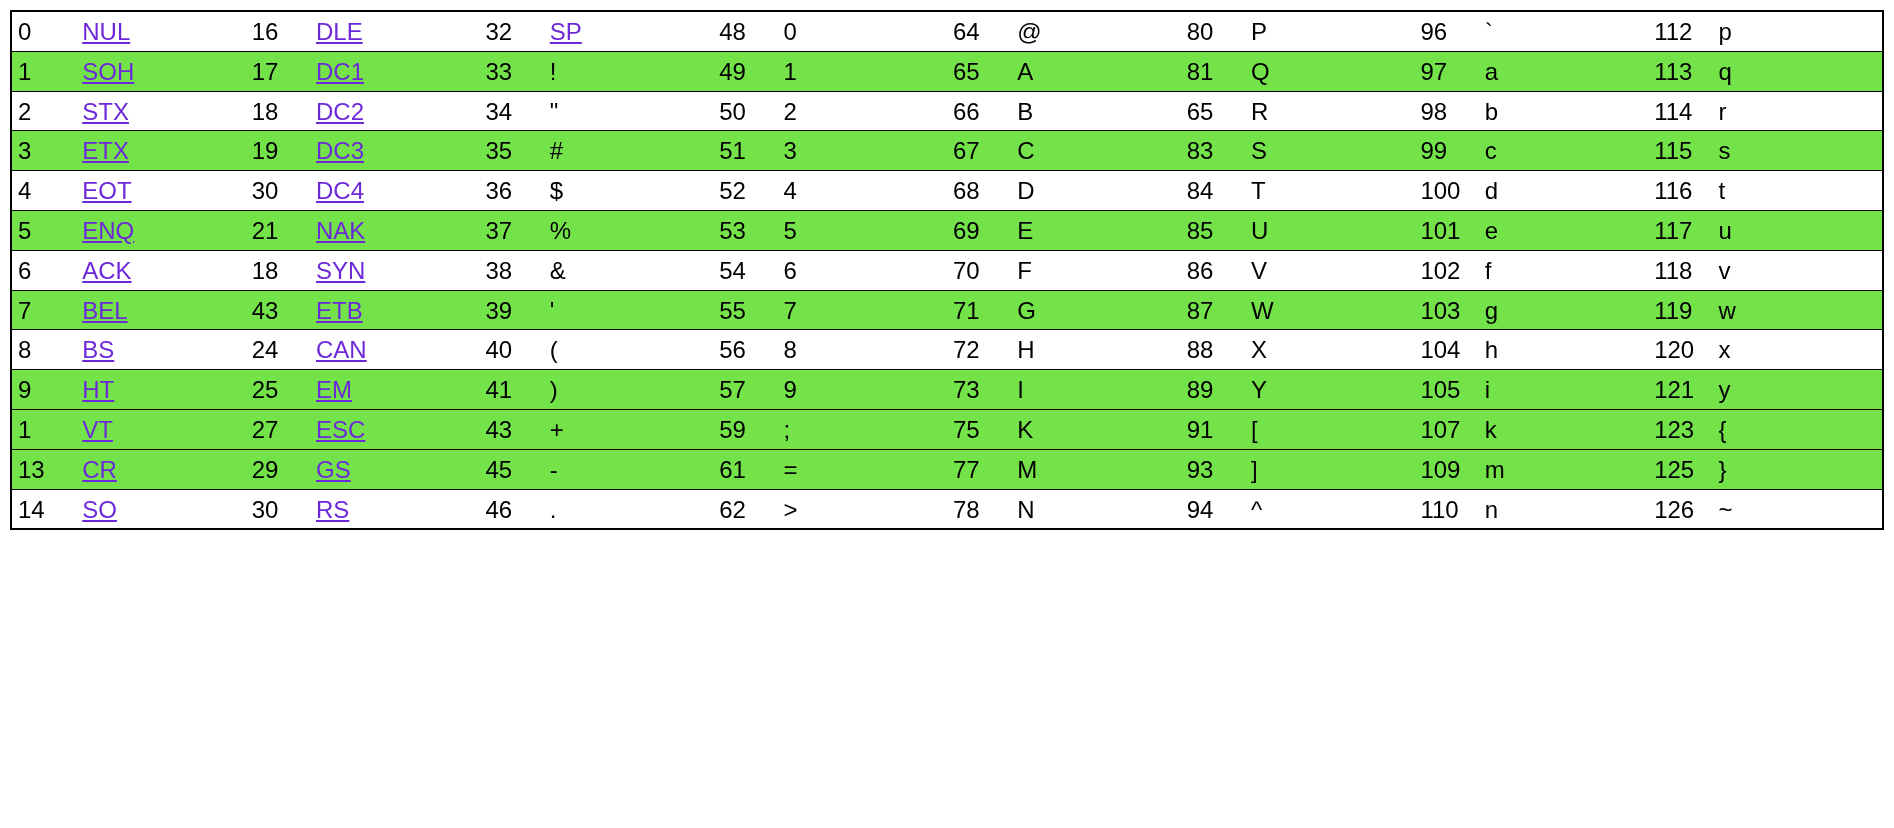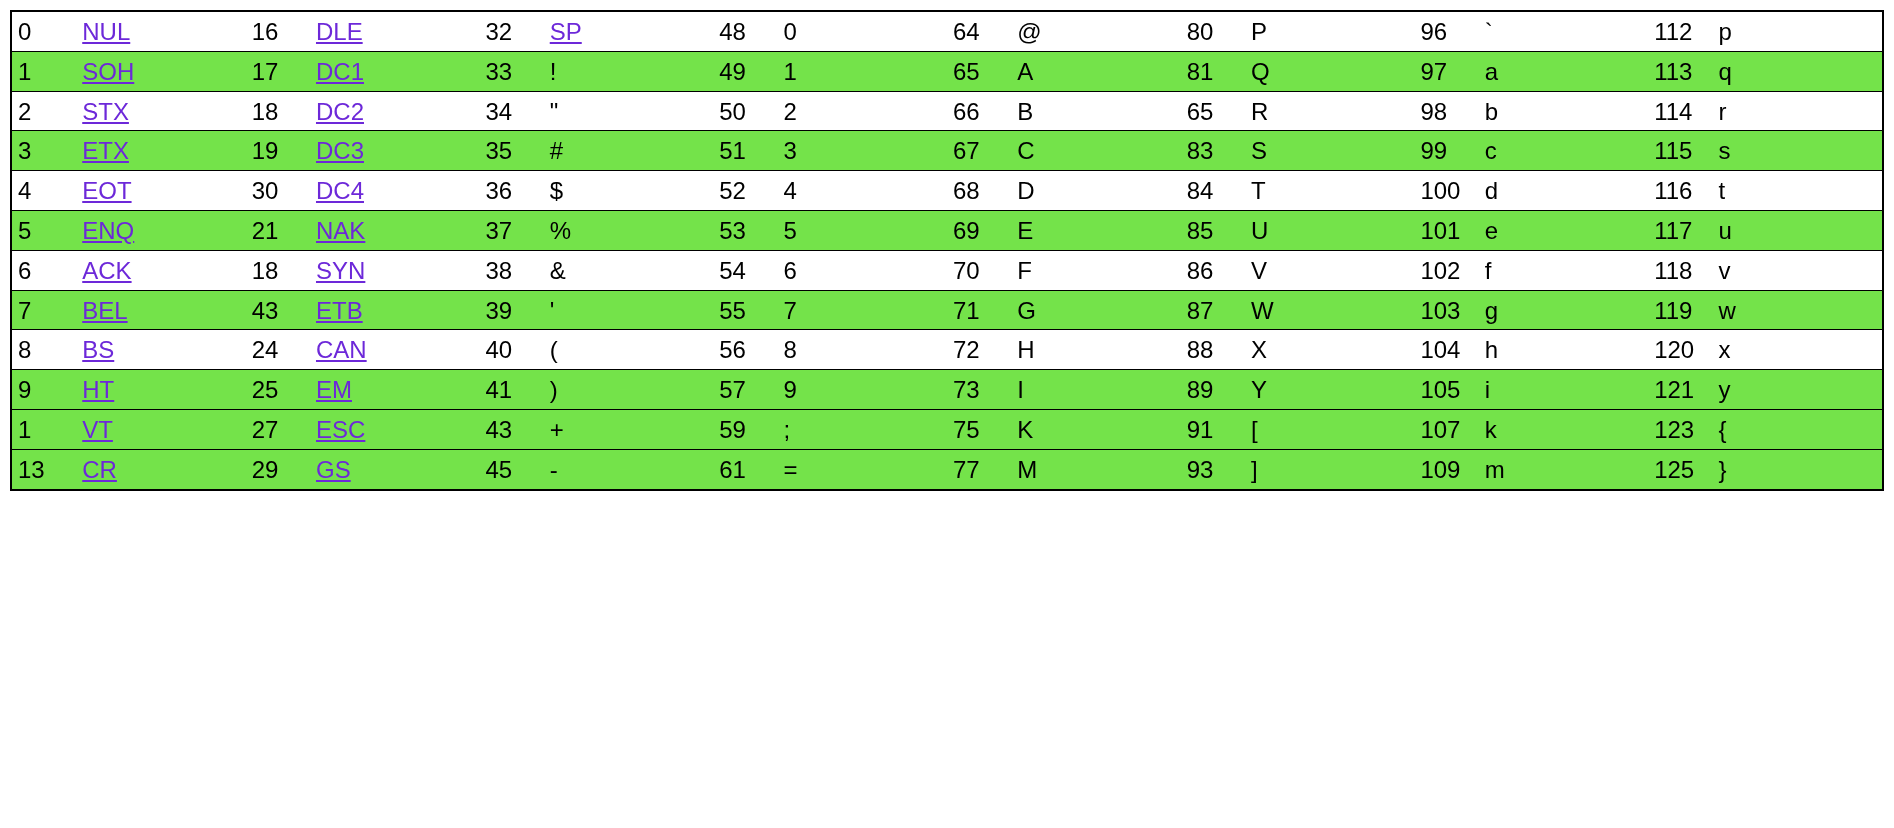--- a/index.html
+++ b/index.html
@@ -261,14 +261,32 @@
         <td class="char">=</td>
         <td class="code">77</td>
         <td class="char">M</td>
         <td class="code">93</td>
         <td class="char">]</td>
         <td class="code">109</td>
         <td class="char">m</td>
         <td class="code">125</td>
         <td class="char">}</td>
       </tr>
+      <tr class="even">
+        <td class="code">14</td>
+        <td class="char"><span class="linklike">SO</span></td>
+        <td class="code">30</td>
+        <td class="char"><span class="linklike">RS</span></td>
+        <td class="code">46</td>
+        <td class="char">.</td>
+        <td class="code">62</td>
+        <td class="char">&gt;</td>
+        <td class="code">78</td>
+        <td class="char">N</td>
+        <td class="code">94</td>
+        <td class="char">^</td>
+        <td class="code">110</td>
+        <td class="char">n</td>
+        <td class="code">126</td>
+        <td class="char">~</td>
+      </tr>
     </tbody>
 </table>
 
 </body></html>

